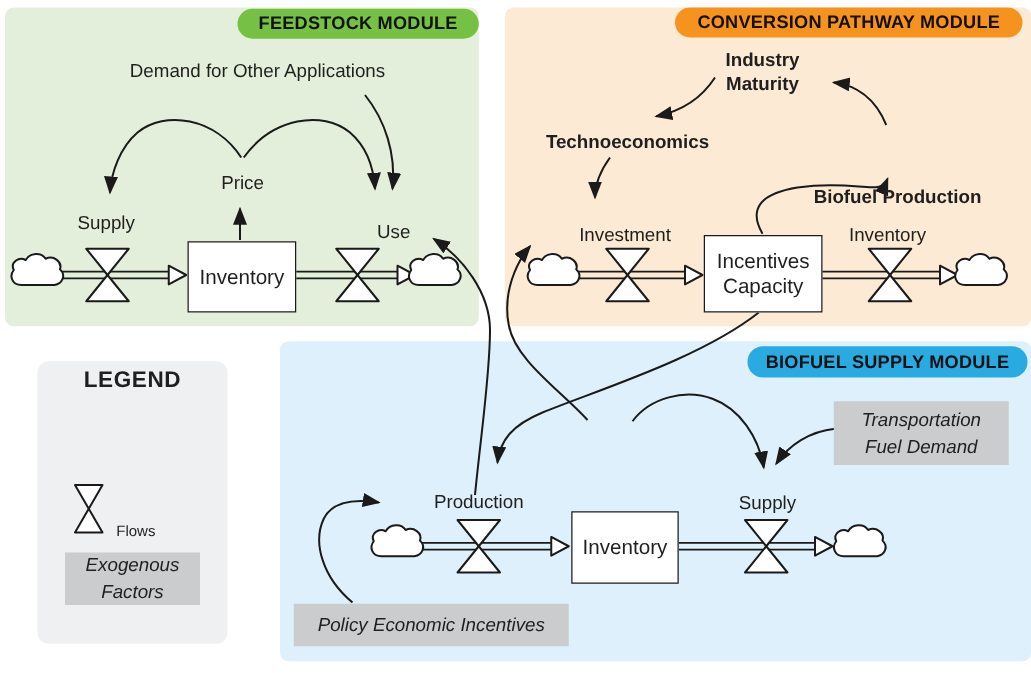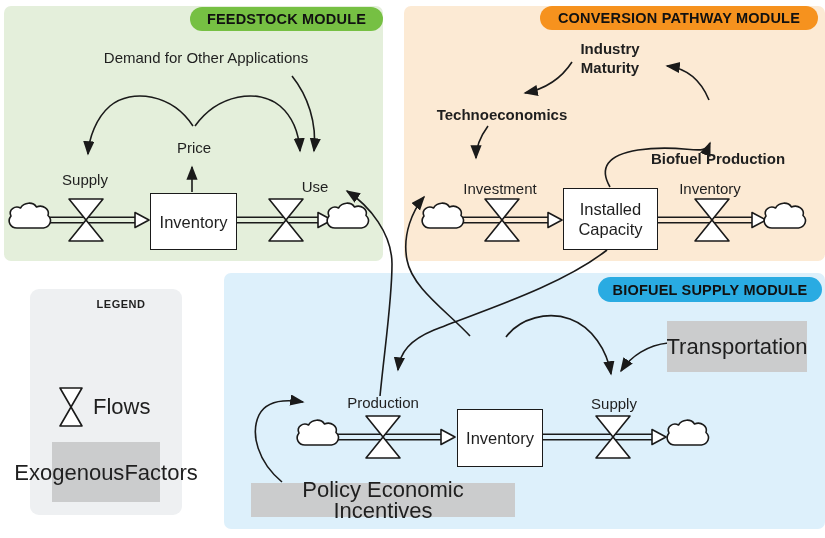--- a/index.html
+++ b/index.html
@@ -14,25 +14,25 @@
          border-radius:13px;font-weight:bold;font-size:14.5px;letter-spacing:.2px;color:#111;}
   .badge-feedstock{left:190px;top:7px;width:193px;height:24px;background:var(--c-feedstock_badge,#76c043);}
   .badge-conversion{left:540px;top:6px;width:278px;height:24px;background:var(--c-conversion_badge,#f6921e);}
   .badge-biofuel{left:598px;top:277px;width:224px;height:25px;background:var(--c-biofuel_badge,#29abe2);}
   .lbl{position:absolute;transform:translate(-50%,-50%);font-size:15px;line-height:19px;
        text-align:center;white-space:nowrap;}
   .lbl.bold{font-weight:bold;}
   .lbl span{display:block;}
   .stockbox{position:absolute;display:flex;flex-direction:column;align-items:center;justify-content:center;
             background:#fff;border:1.7px solid var(--c-line,#1a1a1a);font-size:16.5px;line-height:20px;text-align:center;}
-  .graybox{position:absolute;display:flex;flex-direction:row;align-items:center;justify-content:center;
-           background:var(--c-exogenous_box,#cbcccd);font-size:22px;line-height:21px;text-align:center;}
-  .legend-title{position:absolute;left:121px;top:304px;transform:translate(-50%,-50%);
-                font-size:11px;font-weight:bold;letter-spacing:.5px;}
-  .legend-flows{position:absolute;left:93px;top:407px;transform:translateY(-50%);font-size:22px;}
+  .graybox{position:absolute;display:flex;flex-direction:column;align-items:center;justify-content:center;
+           background:var(--c-exogenous_box,#cbcccd);font-size:15px;line-height:21px;text-align:center;font-style:italic;}
+  .legend-title{position:absolute;left:106px;top:304px;transform:translate(-50%,-50%);
+                font-size:18px;font-weight:bold;letter-spacing:.5px;}
+  .legend-flows{position:absolute;left:93px;top:425px;transform:translateY(-50%);font-size:12px;}
   svg.layer{position:absolute;left:0;top:0;z-index:2;}
   .panel{z-index:1;}
   .lbl,.stockbox,.graybox,.legend-title,.legend-flows,.badge{z-index:3;}
   svg .causal{fill:none;stroke:var(--c-line,#1a1a1a);stroke-width:1.6;}
   svg .pipe{fill:none;stroke:var(--c-line,#1a1a1a);stroke-width:1.4;}
   svg .openhead,svg .valve,svg .cloud{fill:#fff;stroke:var(--c-line,#1a1a1a);stroke-width:1.6;stroke-linejoin:round;}
 </style>
 </head>
 <body>
 
@@ -129,38 +129,39 @@
 
   <div class="lbl bold" style="left:610px;top:58px;">
     <span>Industry</span>
     <span>Maturity</span>
   </div>
   <div class="lbl bold" style="left:502px;top:114px;">Technoeconomics</div>
   <div class="lbl bold" style="left:718px;top:114px;margin-top:44px;">Biofuel Production</div>
   <div class="lbl" style="left:500px;top:188px;">Investment</div>
   <div class="lbl" style="left:710px;top:188px;">Inventory</div>
   <div class="stockbox" style="left:563px;top:188px;width:93px;height:60px;">
-    <span>Installed</span>
+    <span>Incentives</span>
     <span>Capacity</span>
   </div>
 
   <div class="lbl" style="left:500px;top:363px;line-height:22px;">
   </div>
   <div class="lbl" style="left:383px;top:402px;">Production</div>
   <div class="lbl" style="left:614px;top:403px;">Supply</div>
   <div class="stockbox" style="left:457px;top:409px;width:84px;height:56px;">
     <span>Inventory</span>
   </div>
   <div class="graybox" style="left:667px;top:321px;width:140px;height:51px;">
     <span>Transportation</span>
+    <span>Fuel Demand</span>
   </div>
-  <div class="graybox" style="left:251px;top:483px;width:264px;height:34px;">
+  <div class="graybox" style="left:235px;top:483px;width:220px;height:34px;">
     <span>Policy Economic Incentives</span>
   </div>
 
   <div class="legend-title">LEGEND</div>
   <div class="legend-flows">Flows</div>
-  <div class="graybox" style="left:52px;top:442px;width:108px;height:60px;">
+  <div class="graybox" style="left:52px;top:442px;width:108px;height:42px;">
     <span>Exogenous</span>
     <span>Factors</span>
   </div>
 
 </div>
 
 </body></html>

